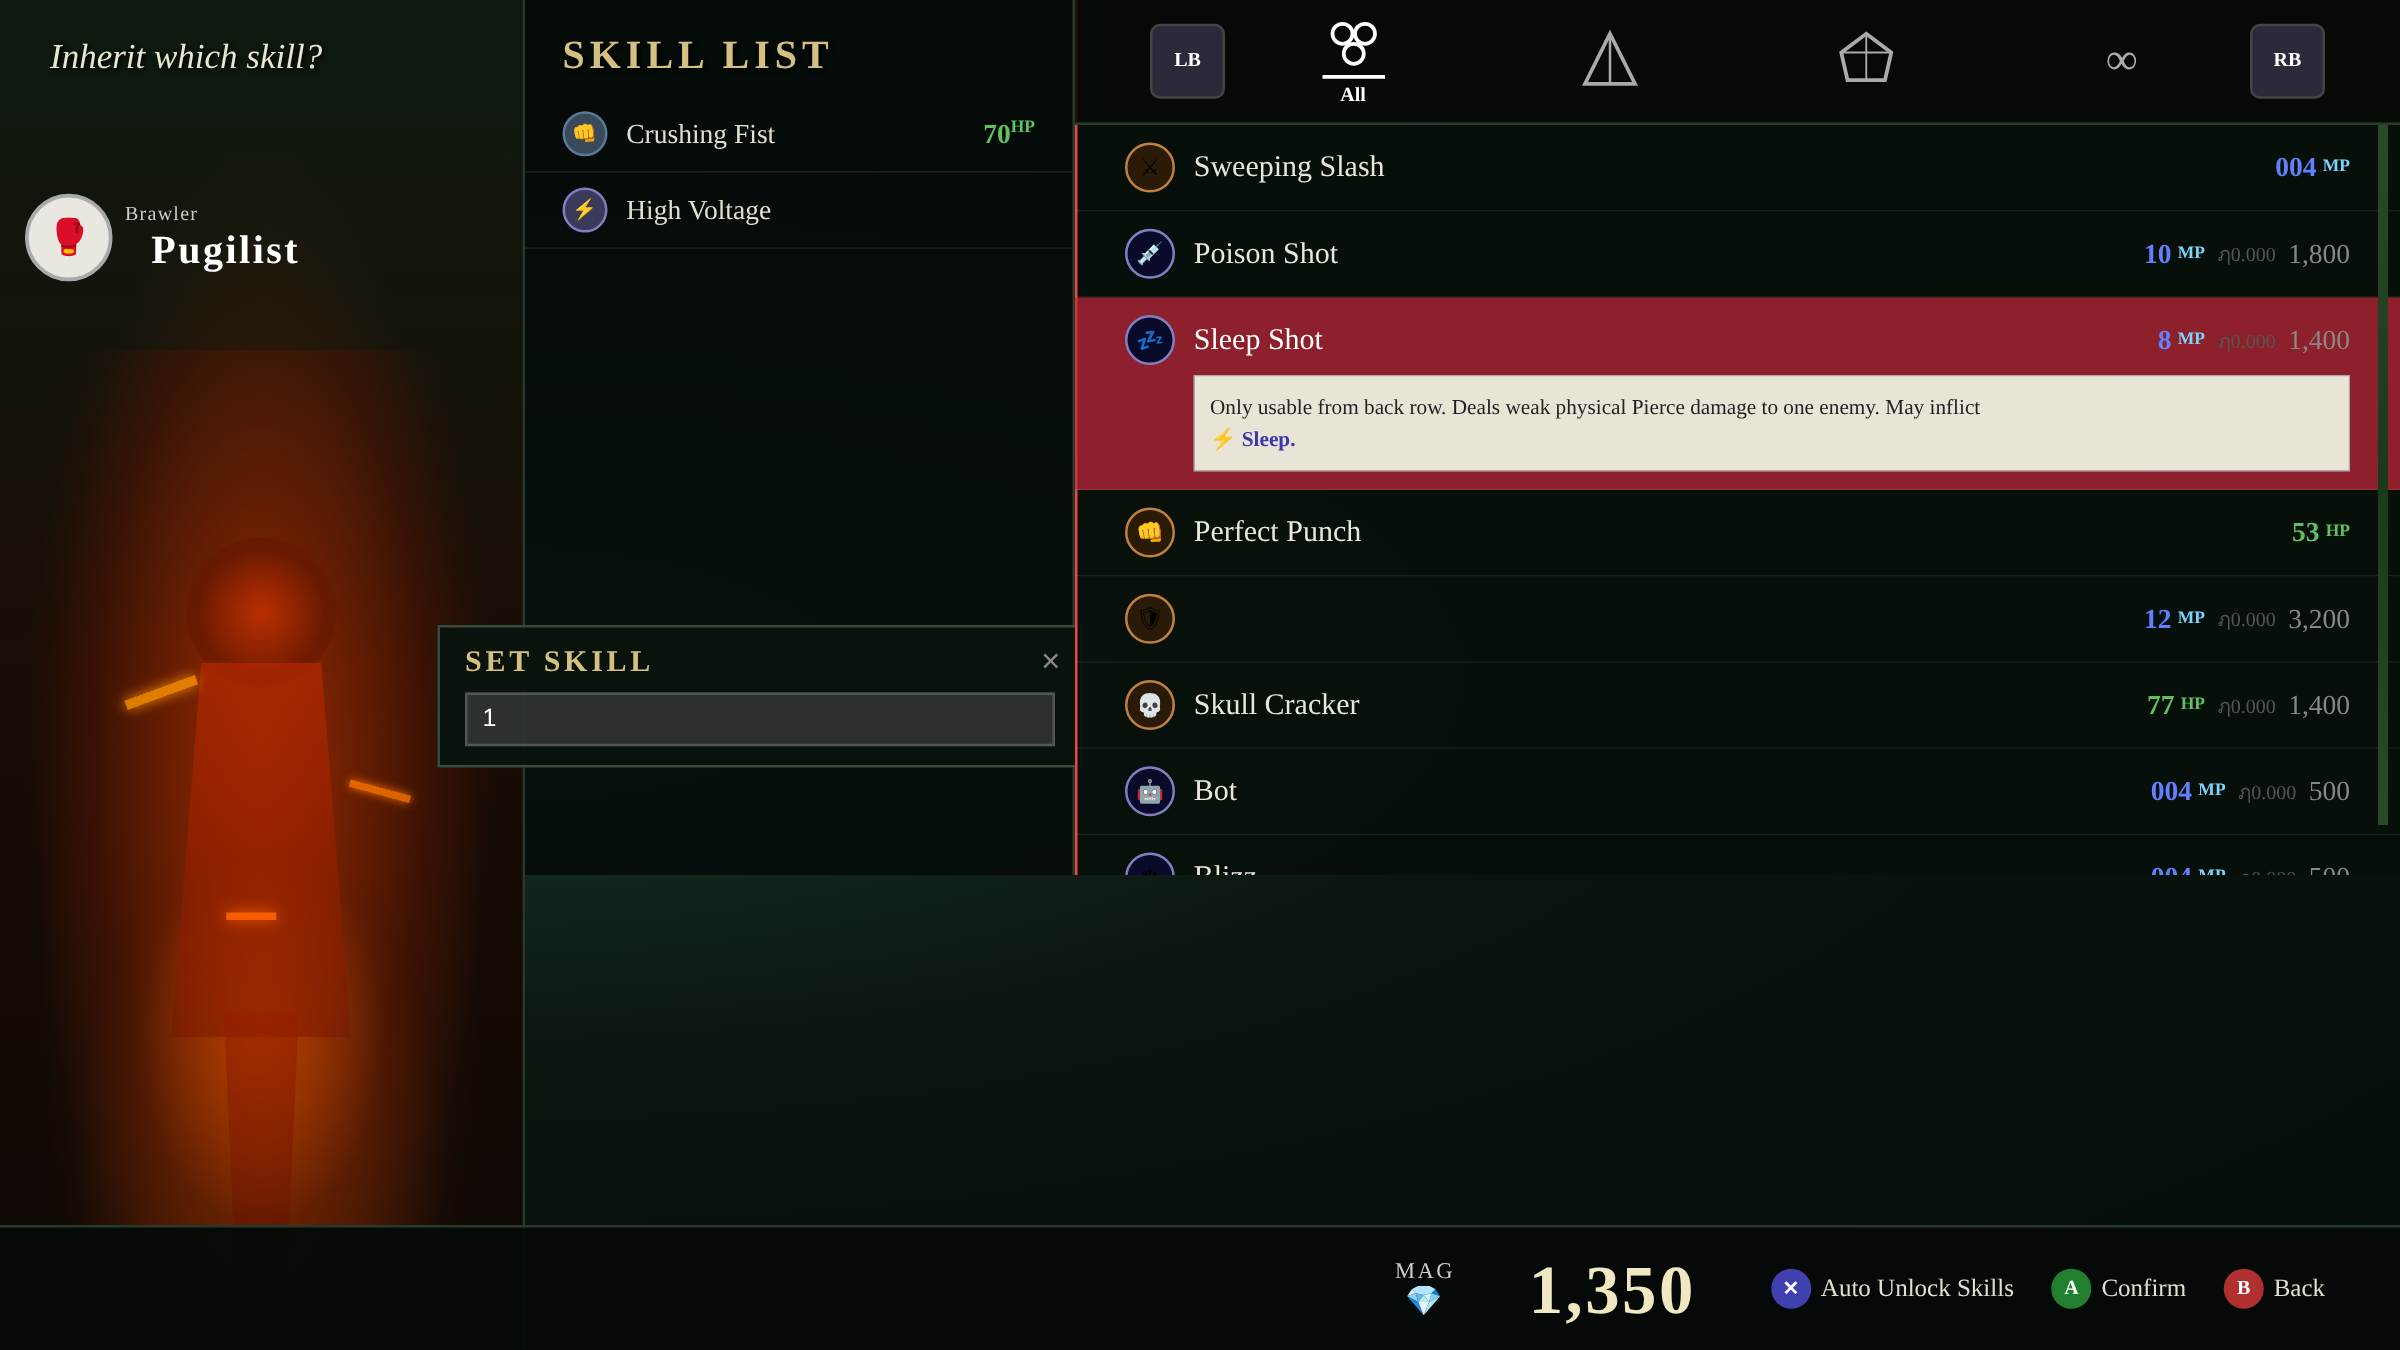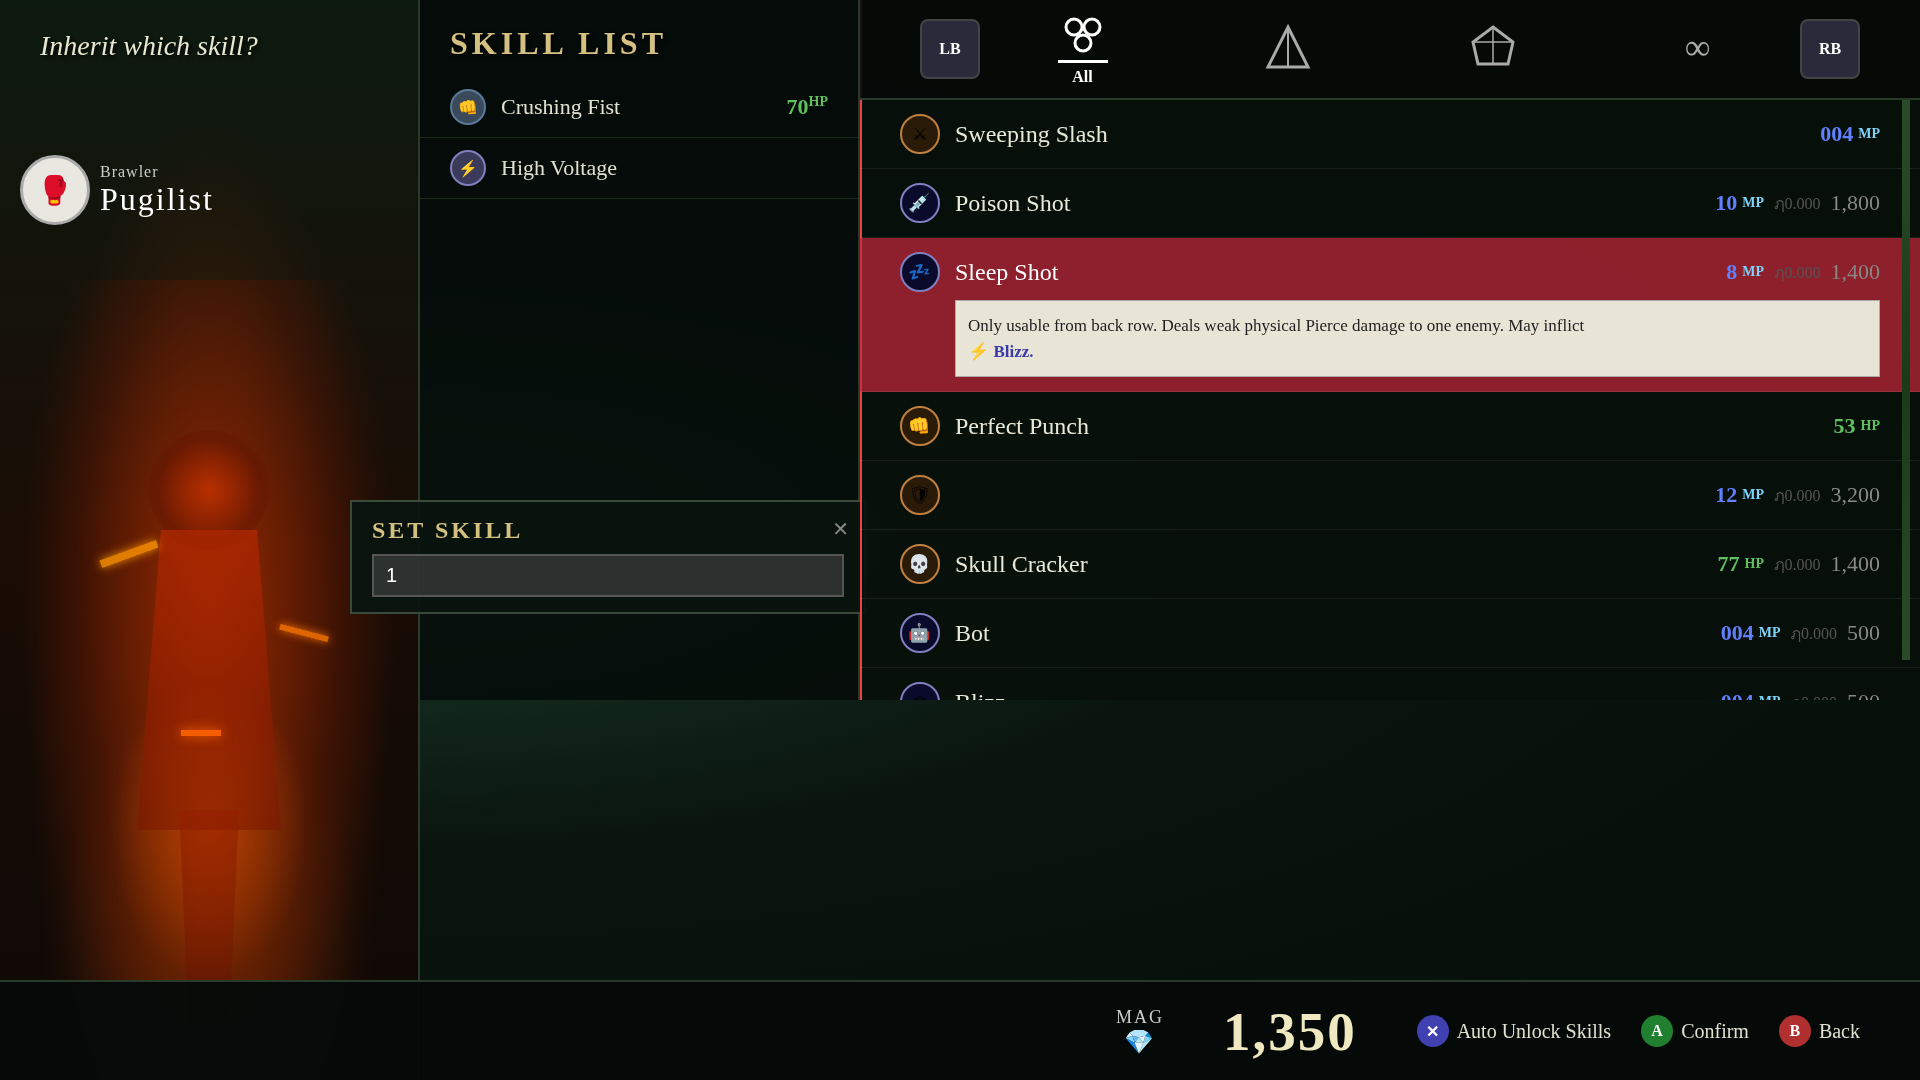--- a/index.html
+++ b/index.html
@@ -75,23 +75,24 @@
     }
 
     .char-class {
       font-size: 16px;
       color: #ccc;
       letter-spacing: 1px;
     }
 
     .char-name {
       font-size: 32px;
-      font-weight: normal;
+      font-weight: bold;
       color: #fff;
       letter-spacing: 2px;
+      margin-left: 21px;
     }
 
     
     .inherit-question {
       position: absolute;
       top: 30px;
       left: 40px;
       color: #e8e8d0;
       font-size: 28px;
       font-style: italic;
@@ -578,21 +579,21 @@
       <div class="row-icon magic">💤</div>
       <span class="row-name">Sleep Shot</span>
       <div class="cost-group">
         <span class="cost-value mp">8</span>
           <span class="cost-label mp">MP</span>
         <span class="cost-divider">ฦ0.000</span>
         <span class="price-value">1,400</span>
       </div>
 
       <div style="width:100%;margin-top:8px;margin-left:55px;background:rgba(235,235,220,0.97);padding:12px;border:1px solid #aaa;">
-        <p style="color:#222;font-size:17px;line-height:1.5;">Only usable from back row. Deals weak physical Pierce damage to one enemy. May inflict<br><span style="color:#3a3aaa;font-weight:bold;">⚡ Blizz.</span></p>
+        <p style="color:#222;font-size:17px;line-height:1.5;">Only usable from back row. Deals weak physical Pierce damage to one enemy. May inflict<br><span style="color:#3a3aaa;font-weight:bold;">⚡ Sleep.</span></p>
       </div>
     </div>
 
     <div class="skill-row">
       <div class="row-icon physical">👊</div>
       <span class="row-name">Perfect Punch</span>
       <div class="cost-group">
         <span class="cost-value hp">53</span>
           <span class="cost-label hp">HP</span>
       </div>

